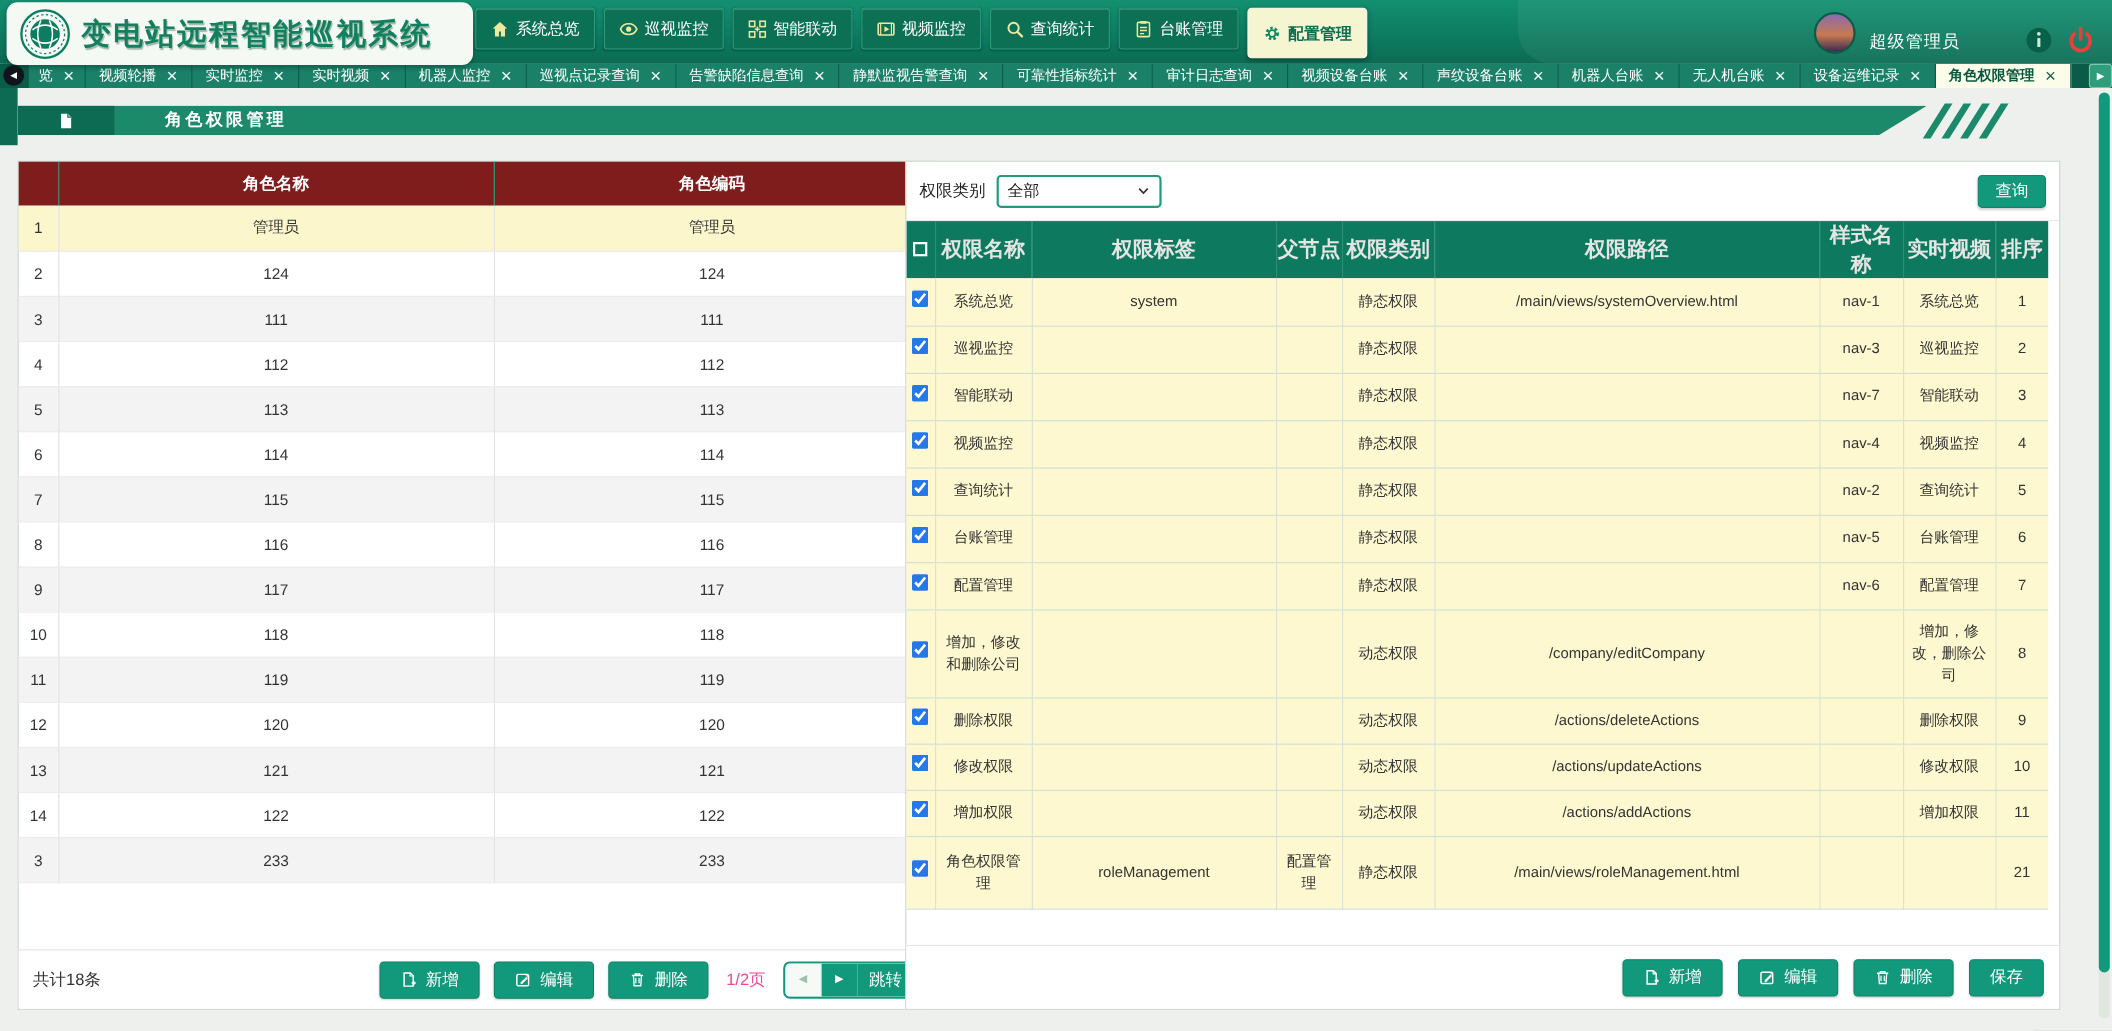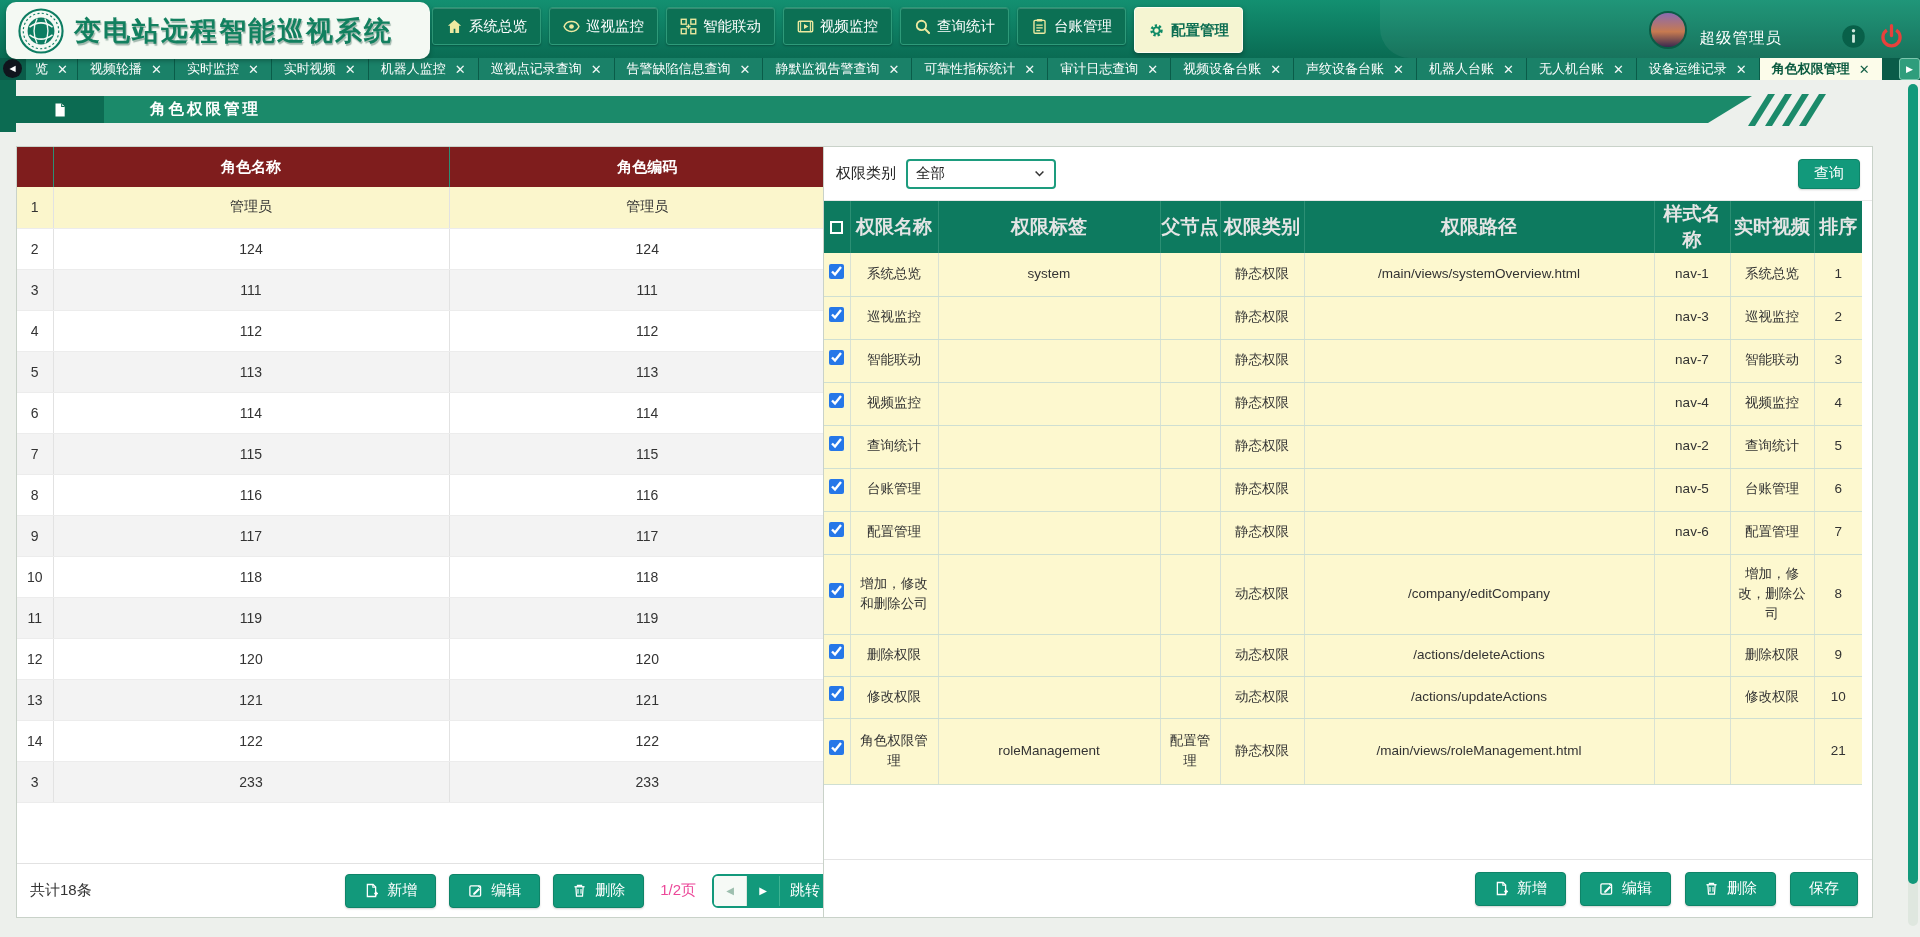--- a/index.html
+++ b/index.html
@@ -592,20 +592,31 @@
               <td><input type="checkbox" checked="" style=""></td>
               <td>修改权限</td>
               <td></td>
               <td></td>
               <td>动态权限</td>
               <td>/actions/updateActions</td>
               <td></td>
               <td>修改权限</td>
               <td>10</td>
             </tr>
+            <tr style="height: 42px;">
+              <td><input type="checkbox" checked="" style=""></td>
+              <td>增加权限</td>
+              <td></td>
+              <td></td>
+              <td>动态权限</td>
+              <td>/actions/addActions</td>
+              <td></td>
+              <td>增加权限</td>
+              <td>11</td>
+            </tr>
             <tr style="height: 66px;">
               <td><input type="checkbox" checked="" style=""></td>
               <td>角色权限管理</td>
               <td>roleManagement</td>
               <td>配置管理</td>
               <td>静态权限</td>
               <td>/main/views/roleManagement.html</td>
               <td></td>
               <td></td>
               <td>21</td>

